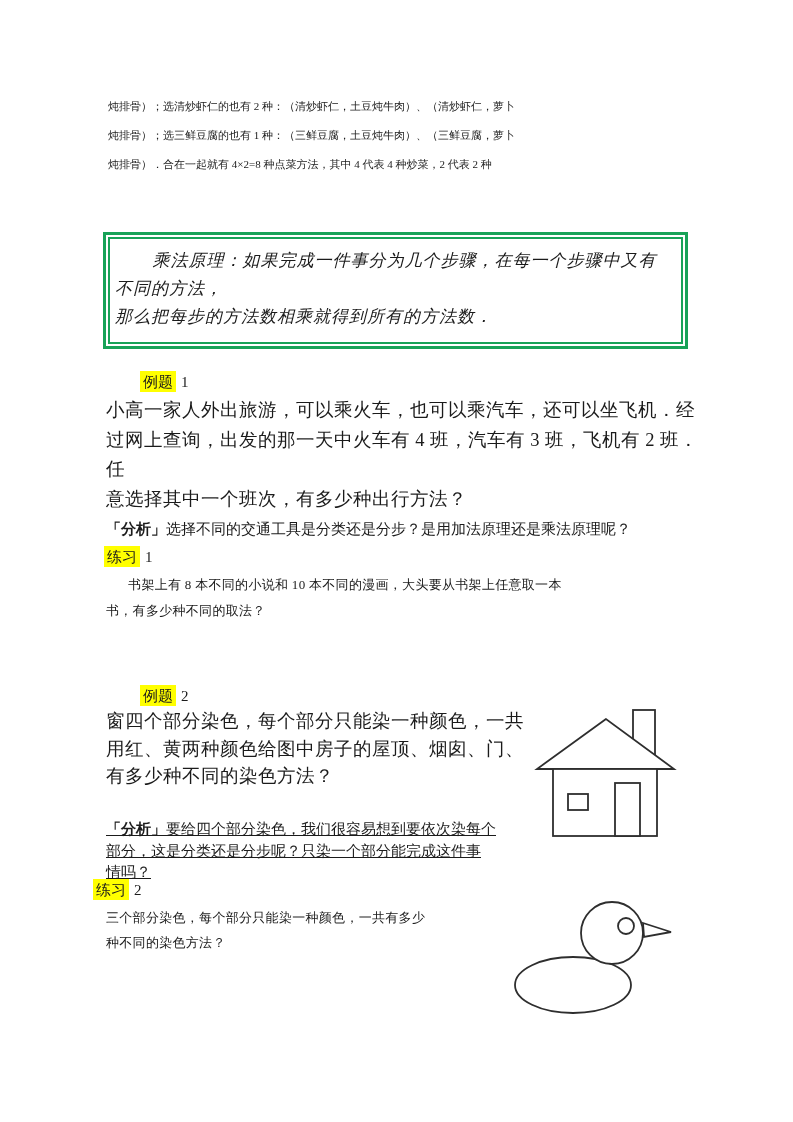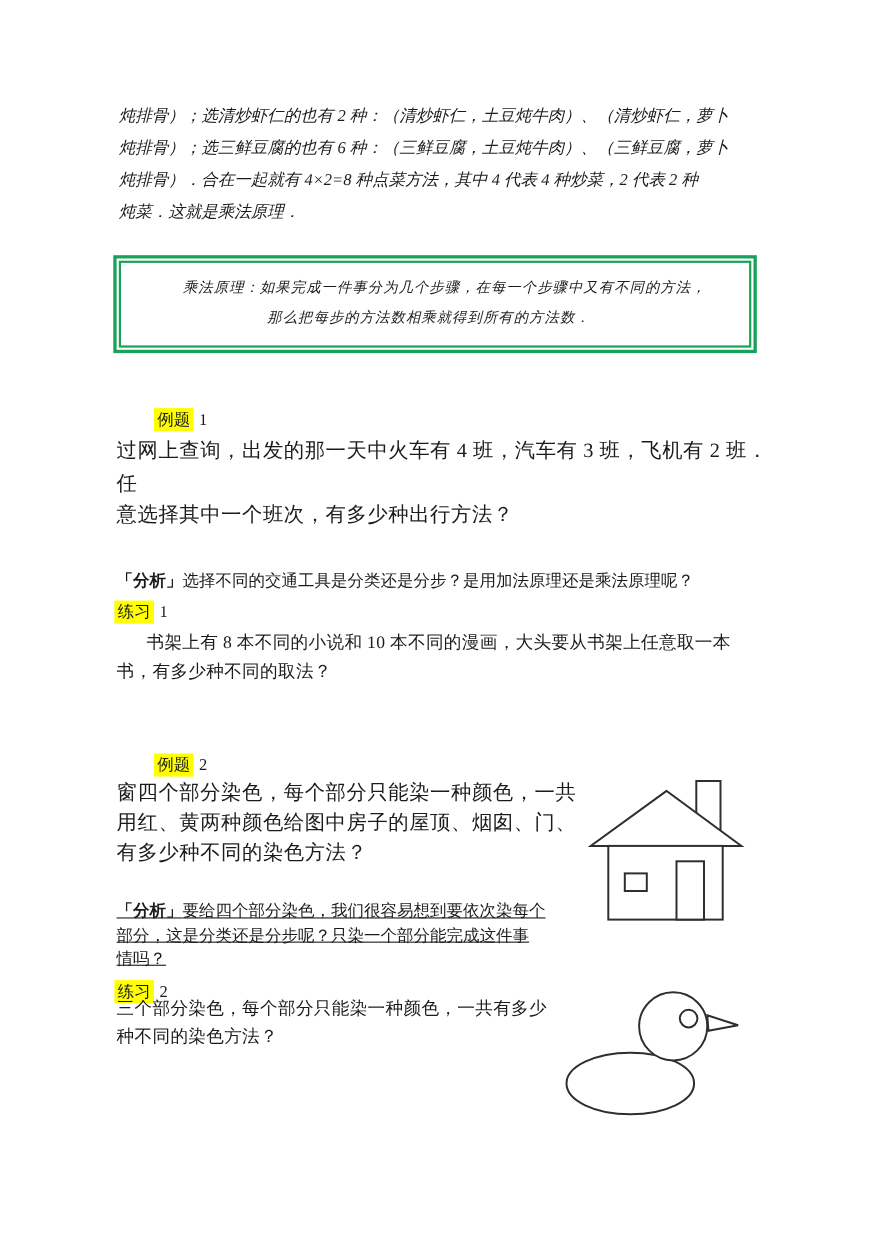--- a/index.html
+++ b/index.html
@@ -14,79 +14,79 @@
     position:relative;
     width:793px;height:1122px;
     background:var(--page-bg);
     margin:0 auto;
     font-family:"Liberation Serif","DejaVu Serif",serif;
     color:var(--text);
     overflow:hidden;
   }
   .abs{position:absolute;}
   
-  .intro{left:108px;top:92px;width:592px;font-size:15px;line-height:29px;font-style:italic;}
+  .intro{left:108px;top:92px;width:592px;font-size:11px;line-height:29px;}
   
   .pbox{left:103px;top:232px;width:585px;box-sizing:border-box;
         border:3px solid var(--box-border);padding:2px;background:var(--page-bg);}
   .pbox-inner{border:2px solid var(--box-border);padding:8px 16px 11px 5px;
-        font-style:italic;font-size:13px;line-height:28px;letter-spacing:1px;text-align:center;}
+        font-style:italic;font-size:17px;line-height:28px;letter-spacing:1px;}
   .pline.indent{text-indent:2.2em;}
   
   .seclabel{font-size:15px;line-height:20px;}
   .hl{background:var(--highlight);padding:3px 3px 2px 3px;font-family:Liberation Serif, serif;}
   .num{margin-left:5px;}
   .lbl-ex1{left:140px;top:372px;}
   .lbl-pr1{left:104px;top:547px;}
   .lbl-ex2{left:140px;top:686px;}
-  .lbl-pr2{left:104px;top:880px;margin-top:12px;}
+  .lbl-pr2{left:93px;top:880px;}
   
   .exbody{font-size:18.5px;letter-spacing:.5px;}
   .ex1-body{left:106px;top:396px;width:592px;line-height:29.5px;}
   .ex2-body{left:106px;top:708px;width:456px;line-height:27.5px;}
   
   .analysis{font-size:15px;margin-top:32px;}
   .ex1-analysis{left:106px;top:486px;width:592px;line-height:22px;}
   .ex2-analysis{left:106px;top:787px;width:468px;line-height:21.5px;text-decoration:underline;}
   .alabel{font-weight:bold;}
   
-  .prbody{font-size:16px;letter-spacing:.3px;}
+  .prbody{font-size:13px;letter-spacing:.3px;}
   .pr1-body{left:106px;top:572px;width:592px;line-height:25.5px;}
   .pr2-body{left:106px;top:906px;width:448px;line-height:24.5px;}
   .prline.indent{text-indent:1.7em;}
   
   .fig{position:absolute;}
   .fig-house{left:528px;top:700px;}
   .fig-duck{left:505px;top:896px;}
   .stroked{stroke:var(--figure-stroke);stroke-width:1.8;fill:#ffffff;}
   .stroked-open{stroke:var(--figure-stroke);stroke-width:1.8;fill:none;}
 </style>
 </head>
 <body>
 
 <div class="page">
 
   <div class="abs intro">
     <div>炖排骨）；选清炒虾仁的也有 2 种：（清炒虾仁，土豆炖牛肉）、（清炒虾仁，萝卜</div>
-    <div>炖排骨）；选三鲜豆腐的也有 6 种：（三鲜豆腐，土豆炖牛肉）、（三鲜豆腐，萝卜</div>
+    <div>炖排骨）；选三鲜豆腐的也有 1 种：（三鲜豆腐，土豆炖牛肉）、（三鲜豆腐，萝卜</div>
     <div>炖排骨）．合在一起就有 4×2=8 种点菜方法，其中 4 代表 4 种炒菜，2 代表 2 种</div>
-    <div>炖菜．这就是乘法原理．</div>
   </div>
 
   <div class="abs pbox">
     <div class="pbox-inner">
       <div class="pline indent">乘法原理：如果完成一件事分为几个步骤，在每一个步骤中又有不同的方法，</div>
       <div class="pline">那么把每步的方法数相乘就得到所有的方法数．</div>
     </div>
   </div>
 
   <div class="abs seclabel lbl-ex1">
     <span class="hl">例题</span><span class="num">1</span>
   </div>
   <div class="abs exbody ex1-body">
+    <div>小高一家人外出旅游，可以乘火车，也可以乘汽车，还可以坐飞机．经</div>
     <div>过网上查询，出发的那一天中火车有 4 班，汽车有 3 班，飞机有 2 班．任</div>
     <div>意选择其中一个班次，有多少种出行方法？</div>
   </div>
   <div class="abs analysis ex1-analysis">
     <span class="alabel">「分析」</span><span>选择不同的交通工具是分类还是分步？是用加法原理还是乘法原理呢？</span>
   </div>
 
   <div class="abs seclabel lbl-pr1">
     <span class="hl">练习</span><span class="num">1</span>
   </div>

